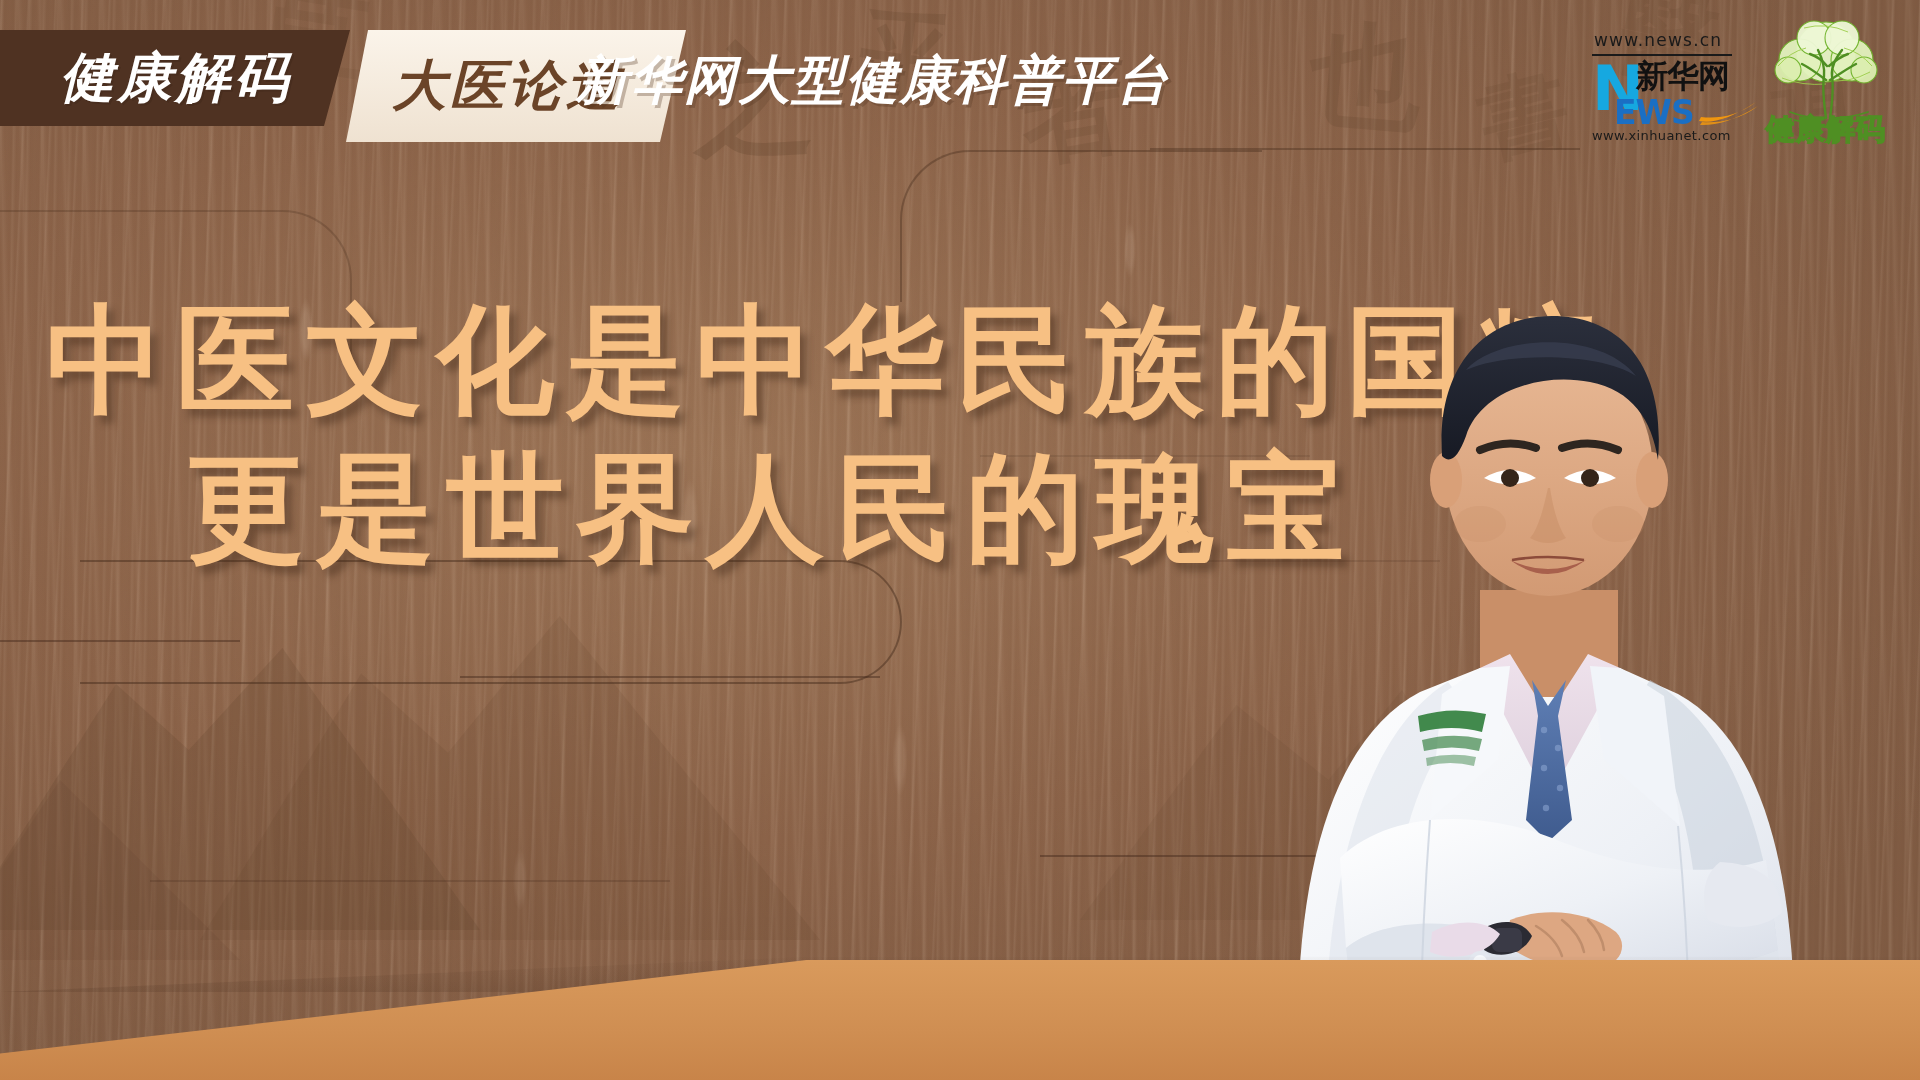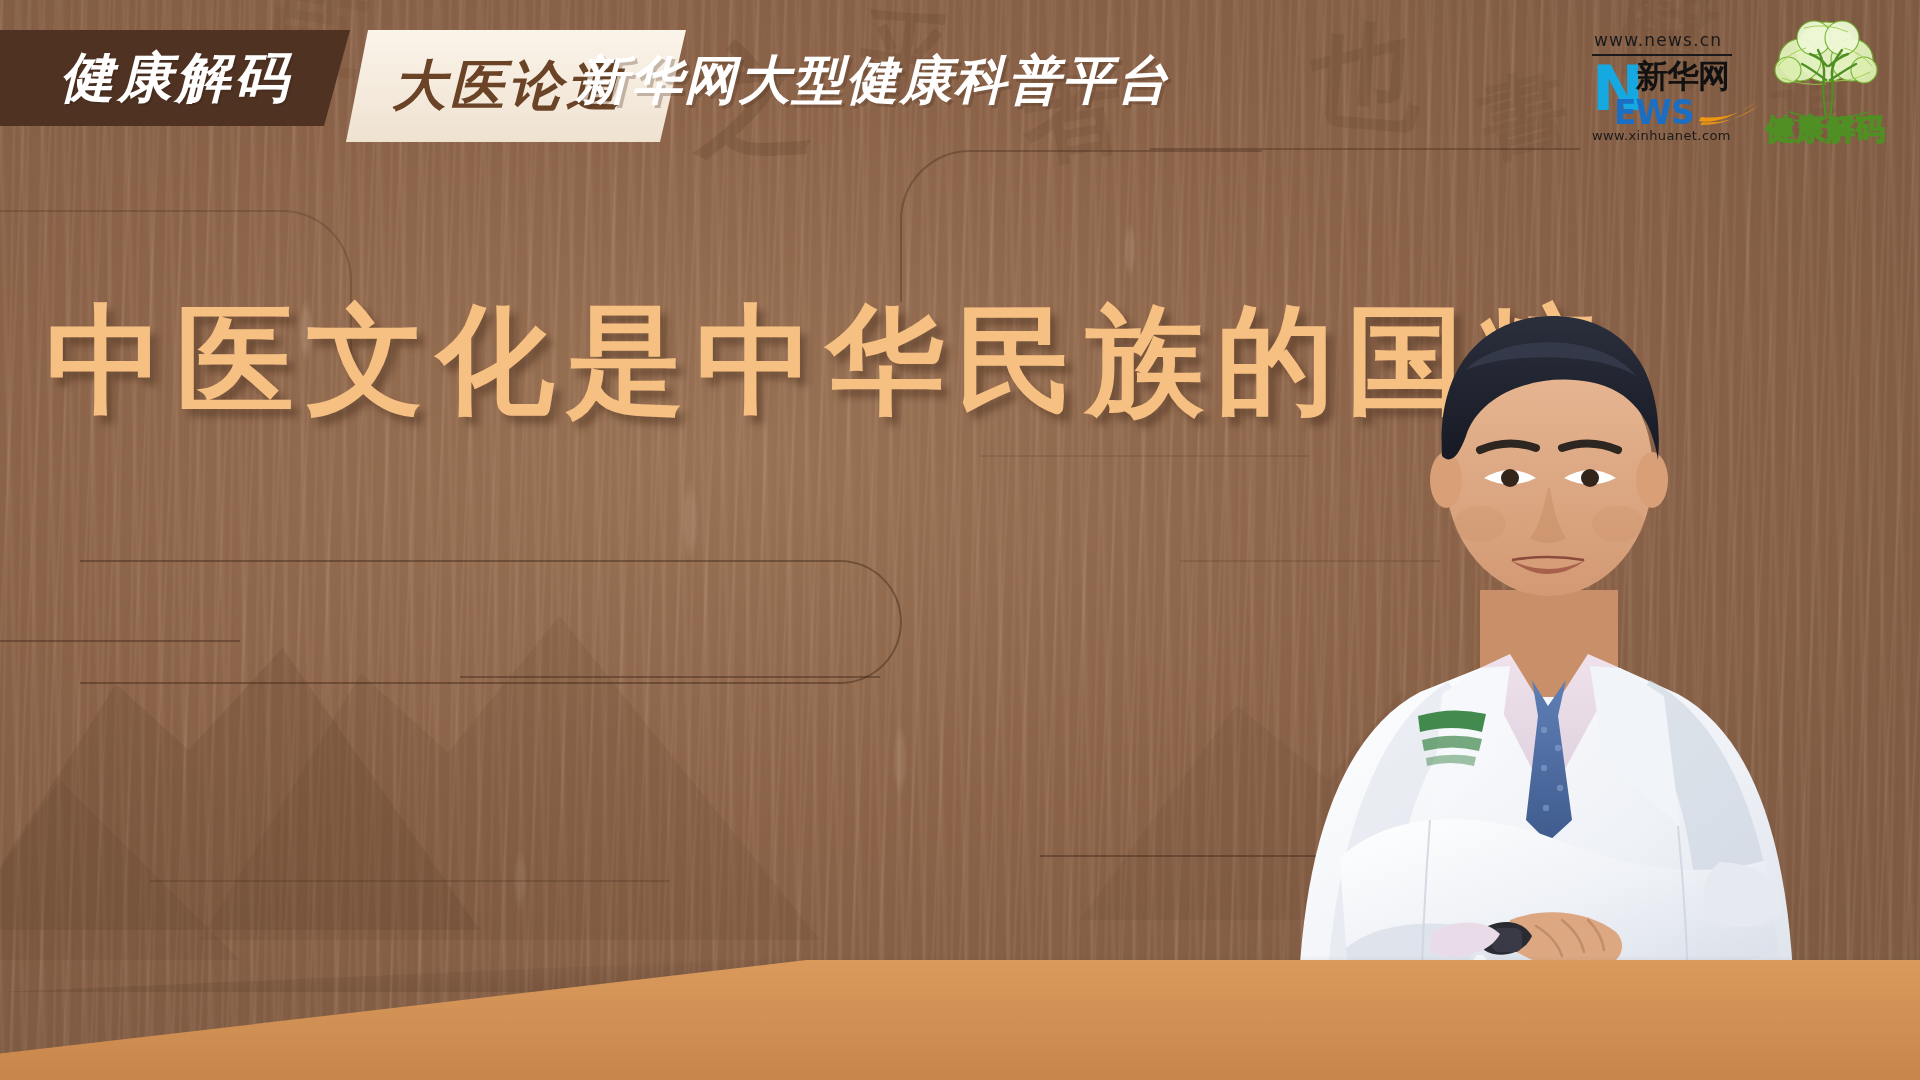--- a/index.html
+++ b/index.html
@@ -226,20 +226,21 @@
         <path d="M78 100 C 92 100, 104 98, 116 94"></path>
         <path d="M70 100 C 60 104, 50 104, 42 102"></path>
         <path d="M82 100 C 94 104, 104 104, 114 102"></path>
       </g>
     </svg>
     <div class="tree-name">健康解码</div>
   </div>
 
   <div class="title">
     <div class="t-line t1">中医文化是中华民族的国粹</div>
+    <div class="t-line t2">更是世界人民的瑰宝</div>
   </div>
 
   <svg class="doctor" viewBox="0 0 740 960">
     <defs>
       <linearGradient id="coat" x1="0" y1="0" x2="1" y2="1">
         <stop offset="0%" stop-color="#ffffff"></stop>
         <stop offset="55%" stop-color="#eef1f6"></stop>
         <stop offset="100%" stop-color="#d9dee8"></stop>
       </linearGradient>
       <linearGradient id="skin" x1="0" y1="0" x2="0" y2="1">

